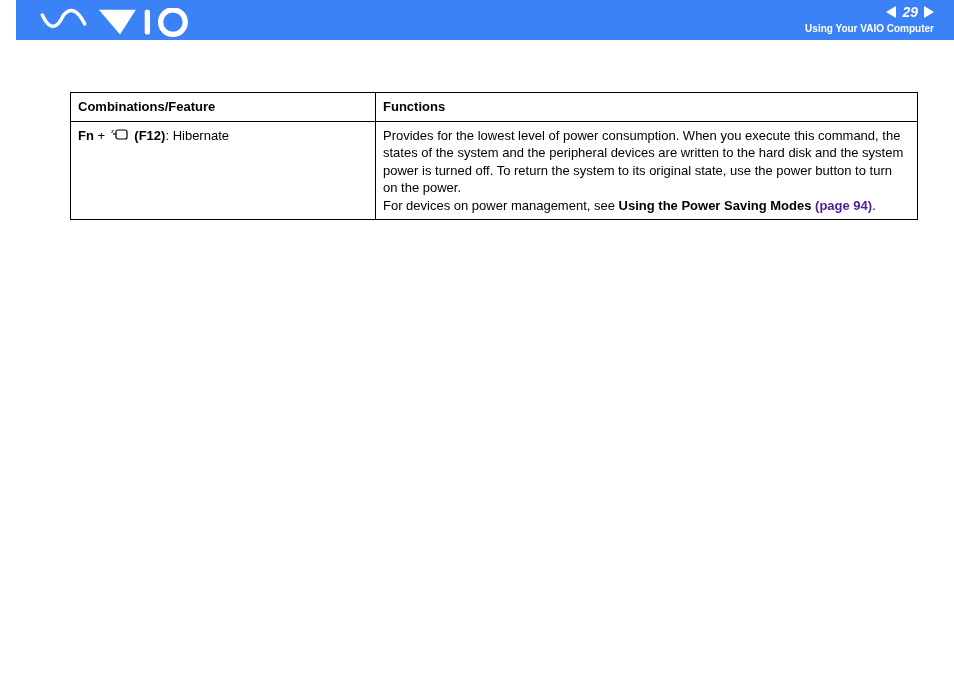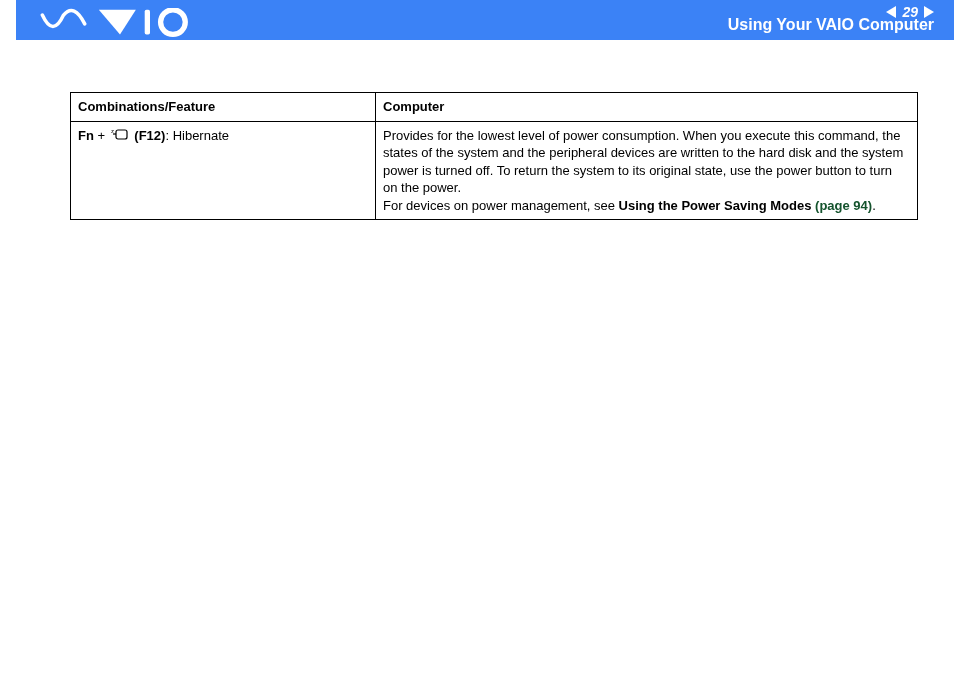--- a/index.html
+++ b/index.html
@@ -48,21 +48,21 @@
   }
   .page-nav .arrow.right {
     border-left: 10px solid #fff;
     margin-left: 6px;
   }
   .section-title {
     position: absolute;
     right: 36px;
     bottom: 6px;
     font-weight: bold;
-    font-size: 16px;
+    font-size: 10px;
   }
   .content {
     padding: 52px 36px 15px 70px;
   }
   table.kbd {
     border-collapse: collapse;
     width: 100%;
     font-size: 13px;
   }
   table.kbd th, table.kbd td {
@@ -71,21 +71,21 @@
     vertical-align: top;
     padding: 5px 7px;
     line-height: 1.35;
   }
   table.kbd th {
     font-weight: bold;
     color: #000;
   }
   table.kbd .col-combo { width: 305px; }
   .fn-key { font-weight: bold; margin-top: 7px; }
-  .link { color: #14532d; font-weight: bold; }
+  .link { color: #4c1d95; font-weight: bold; }
   .hibernate-icon {
     display: inline-block;
     vertical-align: middle;
     margin: 0 2px;
   }
 </style>
 </head>
 <body>
 
 <div class="header">
@@ -109,21 +109,21 @@
 
 <div class="content">
   <table class="kbd">
     <colgroup>
       <col class="col-combo">
       <col>
     </colgroup>
     <thead>
       <tr>
         <th>Combinations/Feature</th>
-        <th>Computer</th>
+        <th>Functions</th>
       </tr>
     </thead>
     <tbody>
       <tr>
         <td>
           <span class="fn-key">Fn</span><span> + </span><span class="hibernate-icon"><svg width="18" height="14" viewBox="0 0 18 14">
                 <text x="0" y="6" font-size="6" font-family="Arial" fill="#000">z</text>
                 <rect x="5" y="3" width="11" height="9" rx="2" fill="none" stroke="#000" stroke-width="1.2"></rect>
                 <line x1="5" y1="7" x2="2" y2="7" stroke="#000" stroke-width="1.2"></line>
               </svg></span>

